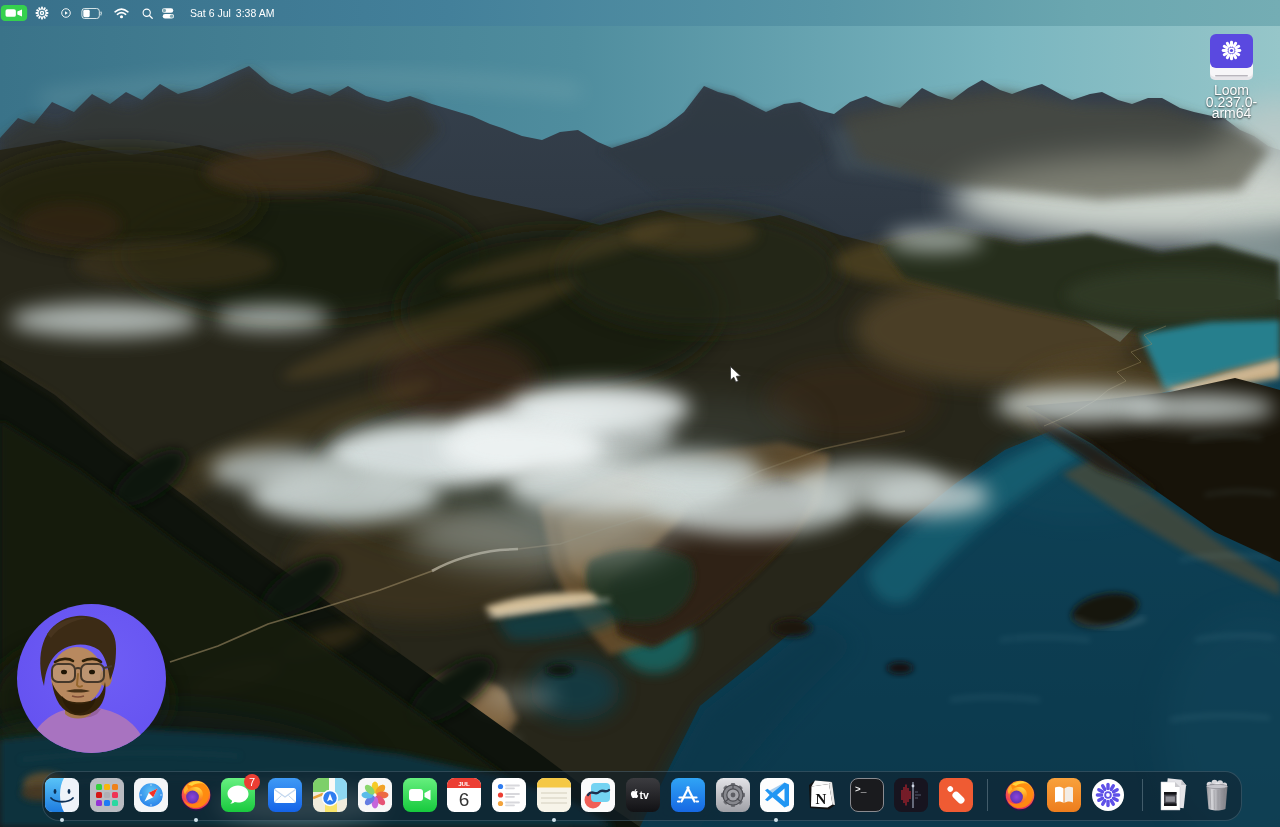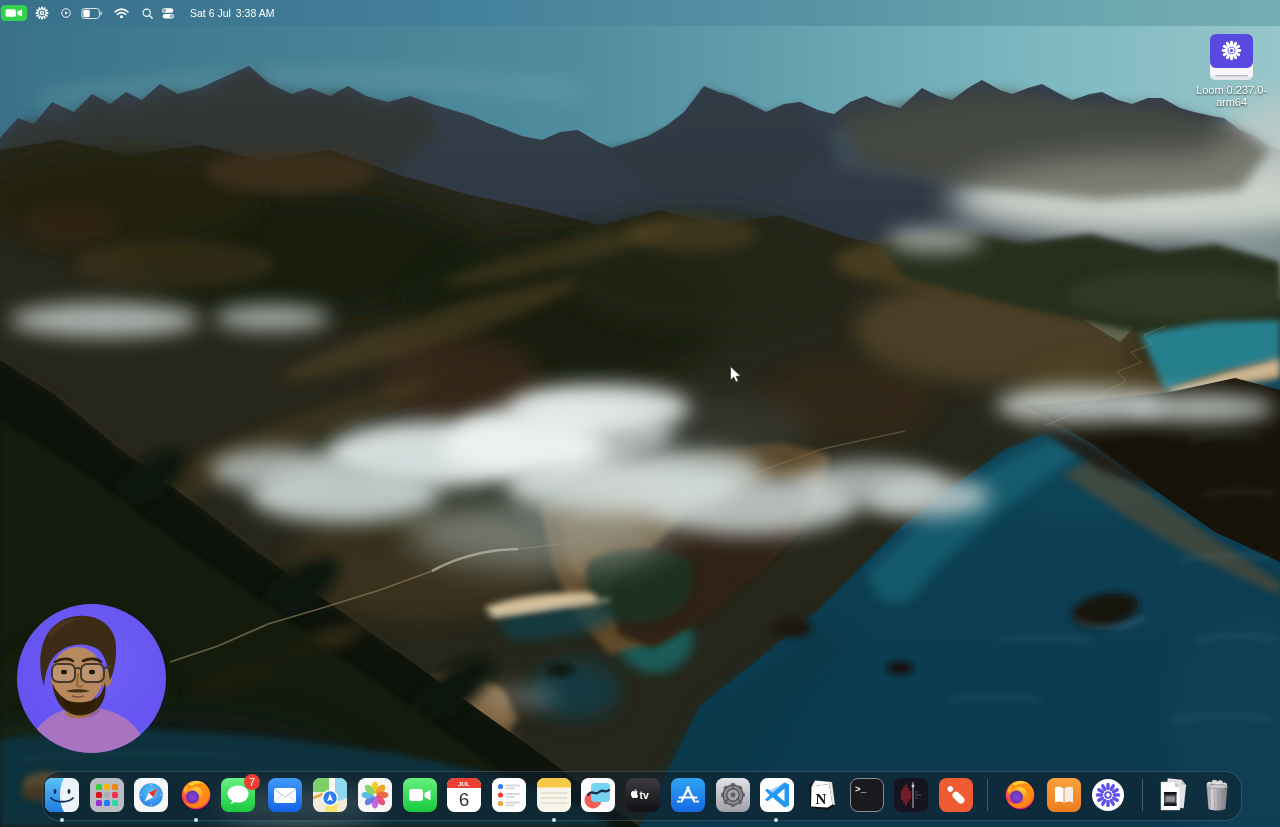--- a/index.html
+++ b/index.html
@@ -10,21 +10,21 @@
     background:linear-gradient(90deg,#38708a 0%,#43809a 35%,#5795a6 65%,#6ba7b0 85%,#74adb4 100%);
     display:flex;align-items:center;color:#fff;font-size:10.5px;}
   .mi{margin:0 7px;white-space:nowrap;text-shadow:0 0 1px rgba(0,0,0,.2);}
   #mleft{display:flex;align-items:center;flex:1;}
   #mright{display:flex;align-items:center;}
   #dock{position:absolute;left:42px;top:771px;width:1200px;height:50px;border-radius:17px;
     background:rgba(16,32,46,.55);border:1px solid rgba(160,190,210,.22);}
   .dk{position:absolute;top:778px;width:34px;height:34px;}
   .dot{position:absolute;top:818px;width:4px;height:4px;border-radius:50%;background:#cfe2ea;}
   .sep{position:absolute;top:779px;width:1px;height:32px;background:rgba(200,220,230,.28);}
-  #loomicon{position:absolute;left:1189px;top:33px;width:85px;text-align:center;color:#fff;font-size:11px;line-height:11.5px;text-shadow:0 1px 2px rgba(0,0,0,.75);}
+  #loomicon{position:absolute;left:1189px;top:33px;width:85px;text-align:center;color:#fff;font-size:14px;line-height:11.5px;text-shadow:0 1px 2px rgba(0,0,0,.75);}
   #webcam{position:absolute;left:17px;top:604px;width:149px;height:149px;border-radius:50%;overflow:hidden;}
 </style>
 </head>
 <body>
 <svg id="wall" width="1280" height="827" viewBox="0 0 1280 827">
 <defs>
   <linearGradient id="sky" x1="0" y1="0" x2="1" y2="0">
     <stop offset="0" stop-color="#3a7389"></stop>
         <stop offset=".45" stop-color="#4f8d9e"></stop>
     <stop offset=".78" stop-color="#79b5bf"></stop>

